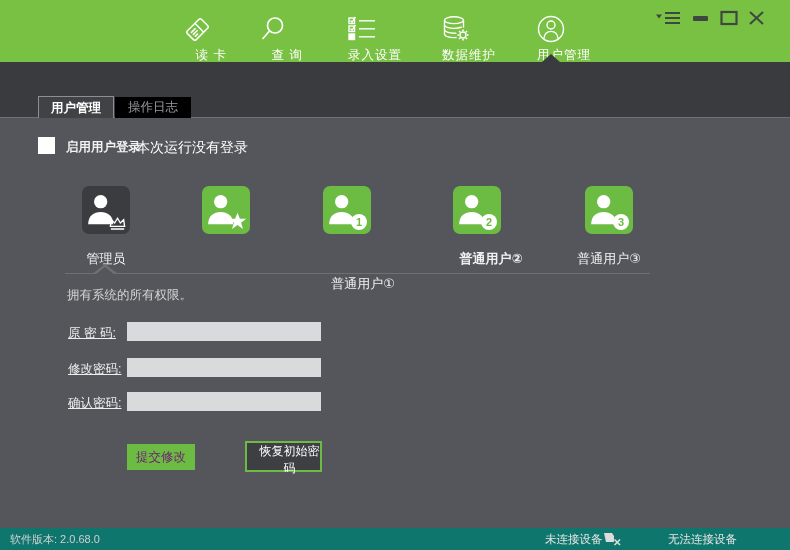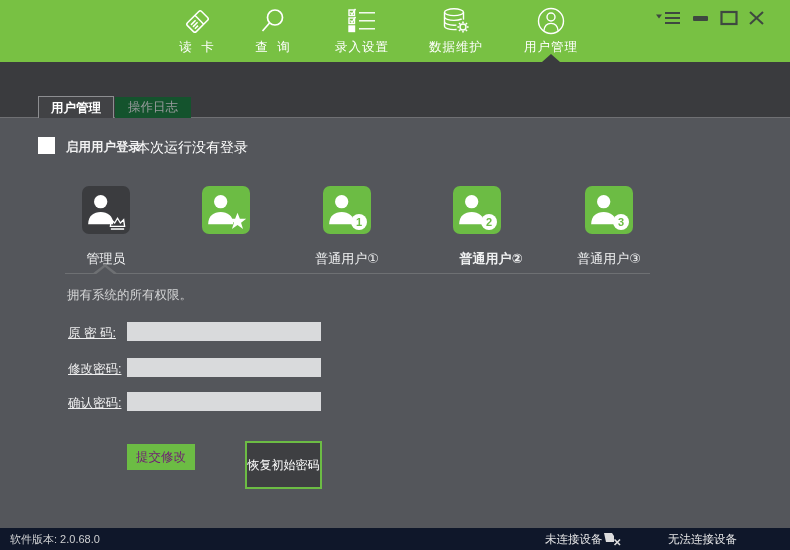--- a/index.html
+++ b/index.html
@@ -1,36 +1,36 @@
 <!DOCTYPE html>
 <html><head>
 <meta charset="utf-8">
 <style>
   * { margin:0; padding:0; box-sizing:border-box; }
   body { font-family:"Liberation Sans","DejaVu Sans",sans-serif; background:#2b2c2e; }
   #app { position:relative; width:790px; height:550px; overflow:hidden; background:#54565b; }
 
   
   .header { position:absolute; left:0; top:0; width:790px; height:62px; background:#78c143; }
-  .nav-item { position:absolute; top:6px; text-align:center; cursor:pointer;font-family:Liberation Mono, monospace; }
+  .nav-item { position:absolute; top:14px; text-align:right; cursor:pointer; }
   .nav-item .nicon { display:block; margin:0 auto; width:30px; height:30px; }
   .nav-item .nlabel { display:block; margin-top:3px; color:#ffffff; font-size:12.5px; letter-spacing:1px; }
   .nav-caret { position:absolute; bottom:0; width:0; height:0;
                border-left:9px solid transparent; border-right:9px solid transparent;
                border-bottom:8px solid #3a3b3e; }
   .winctl { position:absolute; top:10px; height:16px; cursor:pointer; }
 
   
   .band { position:absolute; left:0; top:62px; width:790px; height:56px; background:#3a3b3e; }
   .band-bottom-line { position:absolute; left:0; bottom:0; width:100%; height:1px; background:#6f7073; }
   .tab { position:absolute; bottom:0; height:21px; width:76px; text-align:center;
          font-size:12.5px; line-height:21px; cursor:pointer; }
   .tab.active { left:38px; background:#414245; border:1px solid #8d8e91; border-bottom:none;
                 color:#ffffff; font-weight:bold; height:22px; line-height:22px; }
-  .tab.inactive { left:115px; background:#14532d; color:#9b9c9f; }
+  .tab.inactive { left:115px; background:#000000; color:#9b9c9f; }
 
   
   .checkbox { position:absolute; left:38px; top:137px; width:17px; height:17px; background:#ffffff; cursor:pointer; }
   .chk-label { position:absolute; left:66px; top:139px; color:#f2f2f3; font-size:12.5px; font-weight:bold; }
   .chk-note  { position:absolute; left:136px; top:139px; color:#ffffff; font-size:14px; }
 
   .tile { position:absolute; top:186px; width:48px; height:48px; border-radius:7px; cursor:pointer; }
   .tile.green { background:#6cbc44; }
   .tile.dark  { background:#3b3c3f; }
   .tile svg.person { position:absolute; left:2px; top:4px; }
@@ -50,25 +50,25 @@
                  border-bottom:8.5px solid #54565b; }
 
   .desc { position:absolute; left:67px; top:287px; color:#d4d5d6; font-size:12.5px; }
 
   .frm-label { position:absolute; left:68px; width:58px; color:#eeeeef; font-size:12.5px; white-space:nowrap;text-decoration:underline; }
   .frm-input { position:absolute; left:127px; width:194px; height:19px; background:#d9dadc;
                border:none; outline:none; font-size:12px; padding:0 4px; color:#333; }
 
   .btn-submit { position:absolute; left:127px; top:444px; width:68px; height:26px;
                 background:#6cbc44; border:none; color:#701a75; font-size:12.5px; cursor:pointer; }
-  .btn-reset  { position:absolute; left:245px; top:441px; width:77px; height:48px;
-                background:#3e3f42; border:2px solid #6cbc44; color:#ffffff; font-size:12px; cursor:pointer; }
-
-  
-  .statusbar { position:absolute; left:0; top:528px; width:790px; height:22px; background:#0f172a; }
+  .btn-reset  { position:absolute; left:245px; top:441px; width:77px; height:31px;
+                background:#3e3f42; border:2px solid #6cbc44; color:#ffffff; font-size:12px; cursor:pointer;padding-left:12px; }
+
+  
+  .statusbar { position:absolute; left:0; top:528px; width:790px; height:22px; background:#0f766e; }
   .st-version { position:absolute; left:10px; top:4px; color:#cfd0d2; font-size:11px; }
   .st-conn    { position:absolute; left:545px; top:4px; color:#e6e6e7; font-size:11.5px; }
   .st-err     { position:absolute; left:668px; top:4px; color:#e6e6e7; font-size:11.5px; }
   .st-icon    { position:absolute; left:601px; top:3px; }
 </style>
 </head>
 <body>
 
 <div id="app">
 
@@ -209,21 +209,21 @@
   </div>
   <div class="tile green" style="left:585px;">
     <svg class="person" width="40" height="40" viewBox="0 0 48 48">
       <circle cx="20" cy="14" r="8" fill="#ffffff"></circle>
       <path d="M5,41 c0,-10 6.8,-14.5 15,-14.5 s15,4.5 15,14.5 z" fill="#ffffff"></path>
     </svg>
     <div class="badge-num">3</div>
   </div>
 
   <div class="tile-label" style="left:51px;">管理员</div>
-  <div class="tile-label" style="left:292px;">普通用户①</div>
+  <div class="tile-label" style="left:308px;margin-top:25px;">普通用户①</div>
   <div class="tile-label" style="left:436px;font-weight:bold;">普通用户②</div>
   <div class="tile-label" style="left:554px;">普通用户③</div>
 
   <div class="divider"></div>
   <div class="caret-outer"></div>
   <div class="caret-inner"></div>
 
   <div class="desc">拥有系统的所有权限。</div>
 
   <span class="frm-label" style="top:325px;">原 密 码:</span>

